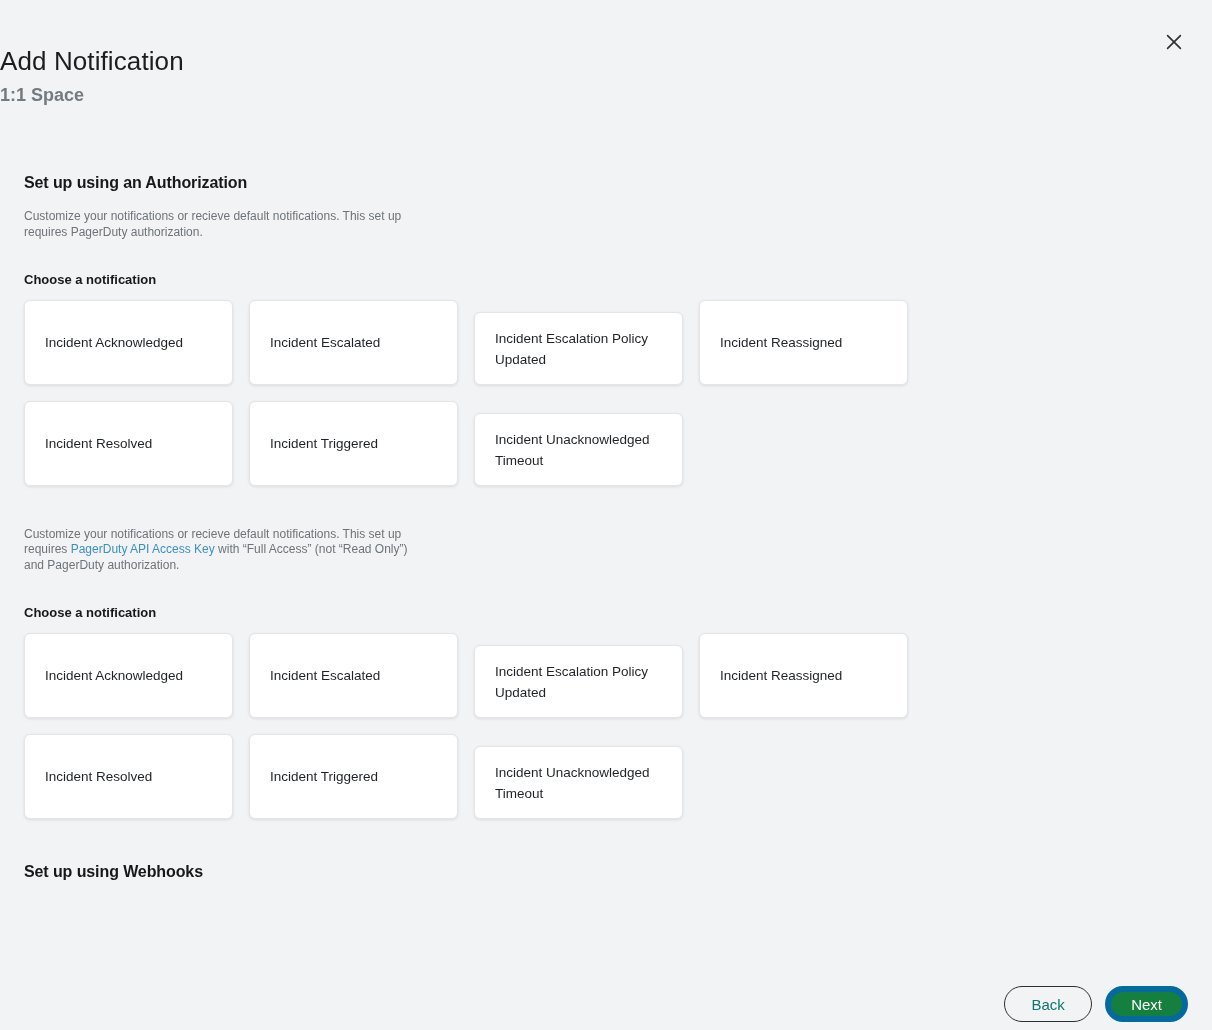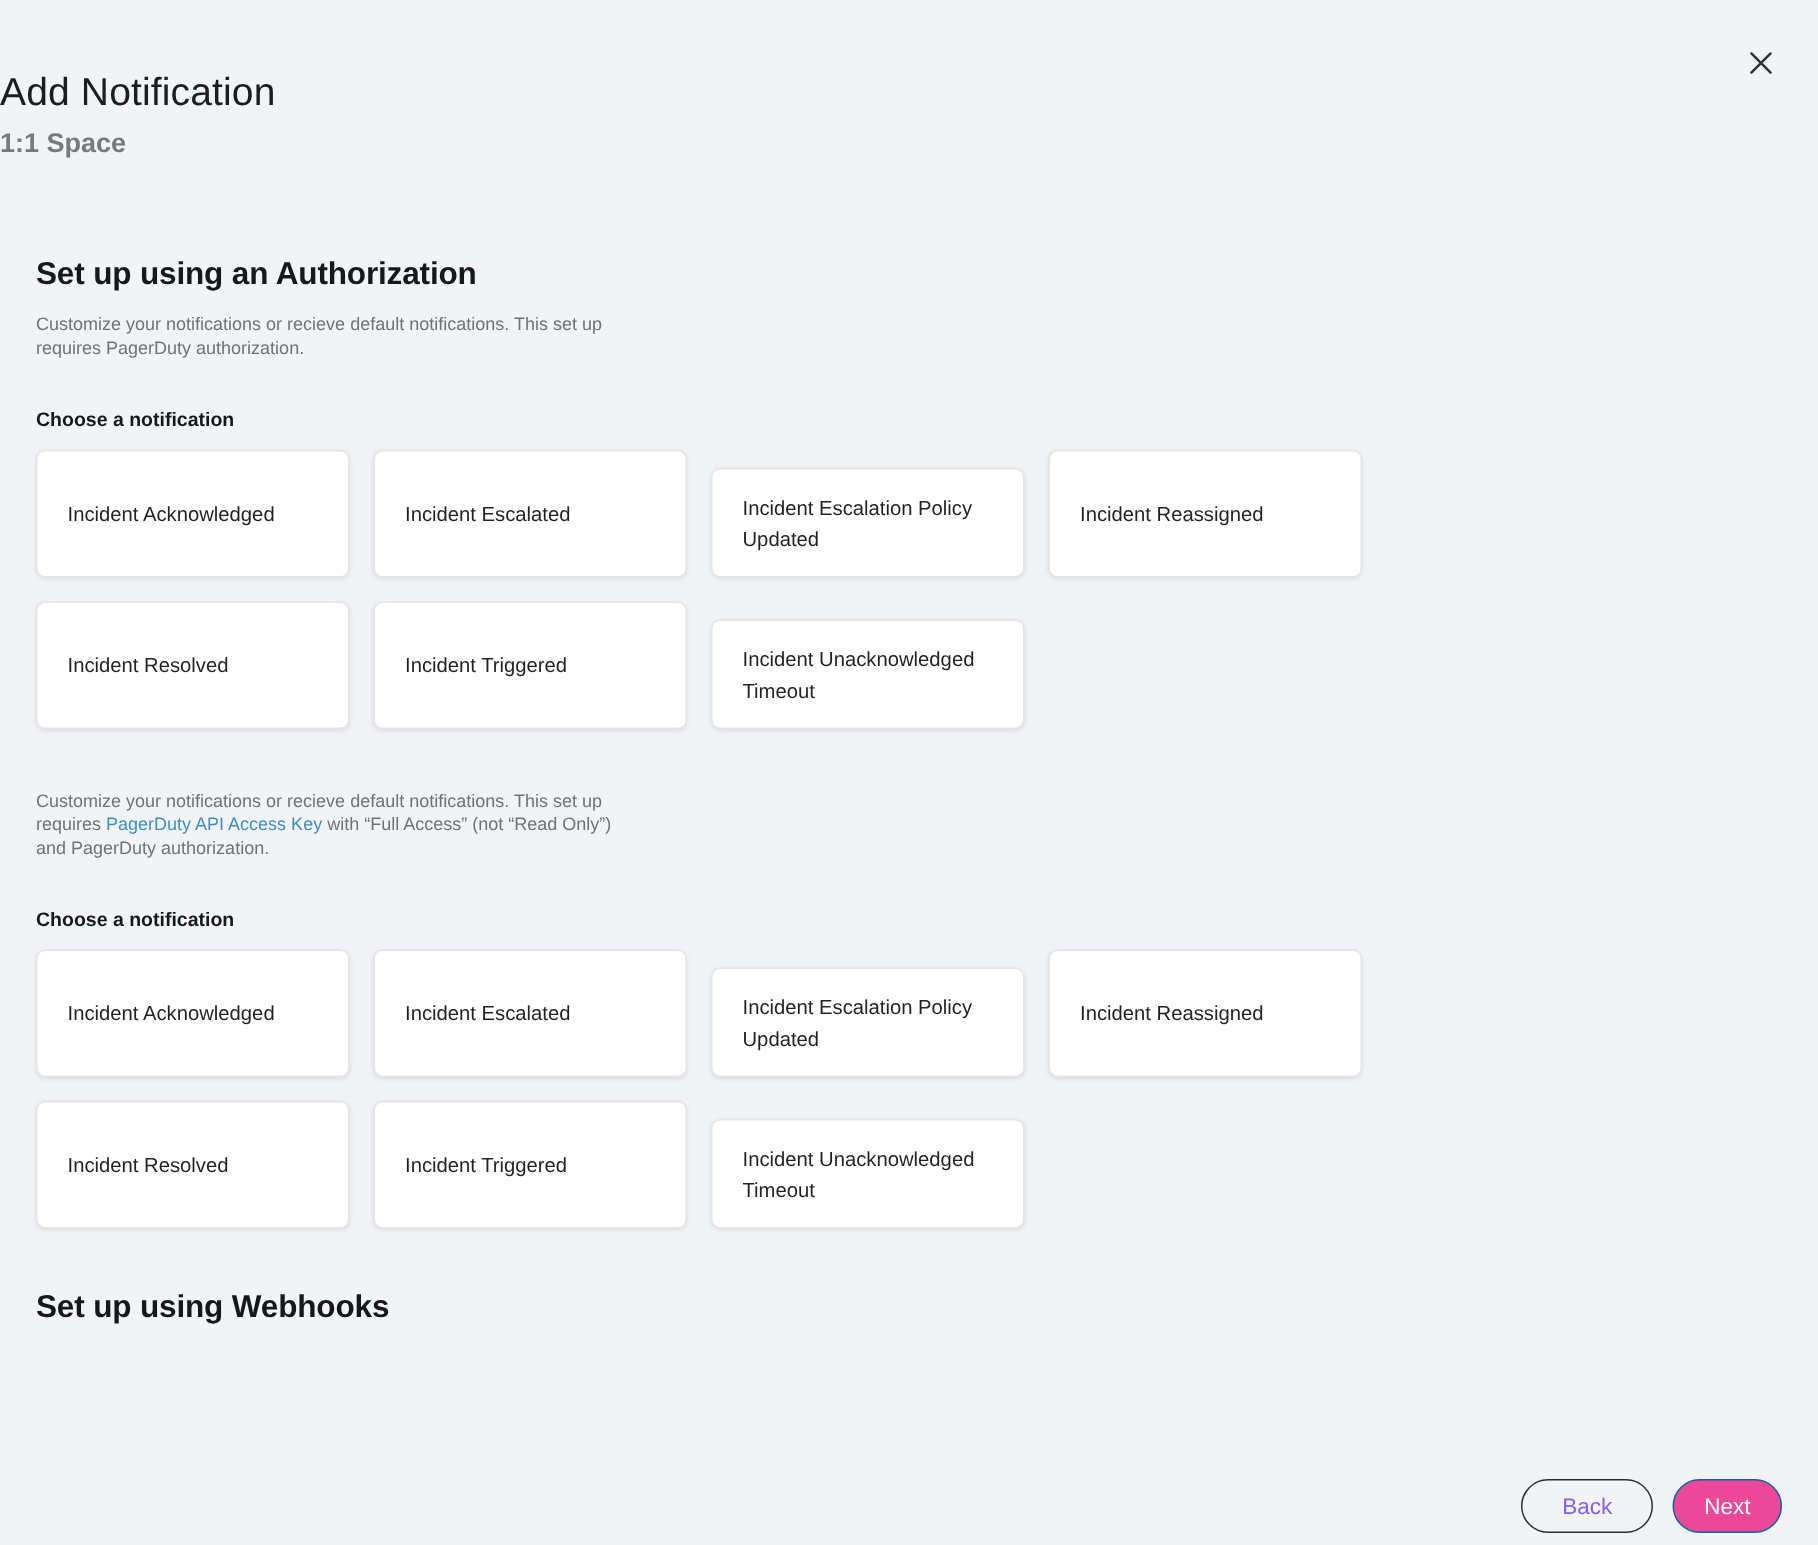--- a/index.html
+++ b/index.html
@@ -55,21 +55,21 @@
   .close-button svg { display: block; }
 
   
   .modal-body {
     padding: 0 24px;
     margin-top: 63px;
   }
   .section + .section { margin-top: 41px; }
 
   .section-heading {
-    font-size: 21px;
+    font-size: 16px;
     font-weight: 700;
     line-height: 24px;
     color: #16181c;
     margin: 0 0 14px 0;
     letter-spacing: -0.1px;
   }
   .section-desc {
     font-size: 12px;
     line-height: 15.8px;
     color: #6d7479;
@@ -126,33 +126,33 @@
     align-items: center;
     gap: 13px;
   }
   .btn-back {
     height: 36px;
     min-width: 88px;
     padding: 0 20px;
     border: 1px solid #2b2f33;
     border-radius: 18px;
     background: transparent;
-    color: #8b5cf6;
+    color: #0f766e;
     font-family: "Liberation Sans", sans-serif;
     font-size: 15px;
     line-height: 1;
     cursor: pointer;
   }
   .btn-next {
     height: 36px;
     min-width: 70px;
     padding: 0 20px;
-    border: 1px solid #0369a1;
+    border: 6px solid #0369a1;
     border-radius: 18px;
-    background: #ec4899;
+    background: #15803d;
     color: #ffffff;
     font-family: "Liberation Sans", sans-serif;
     font-size: 15px;
     line-height: 1;
     cursor: pointer;
   }
 </style>
 </head>
 <body>
 

